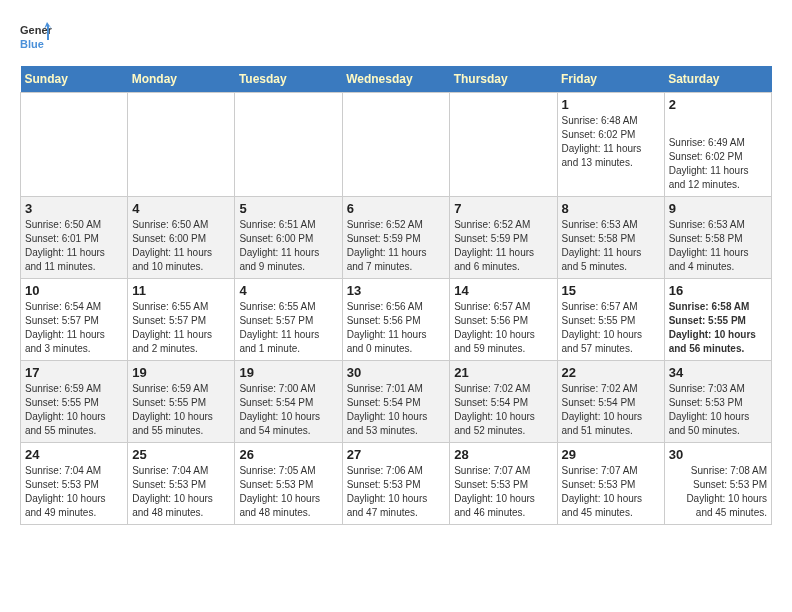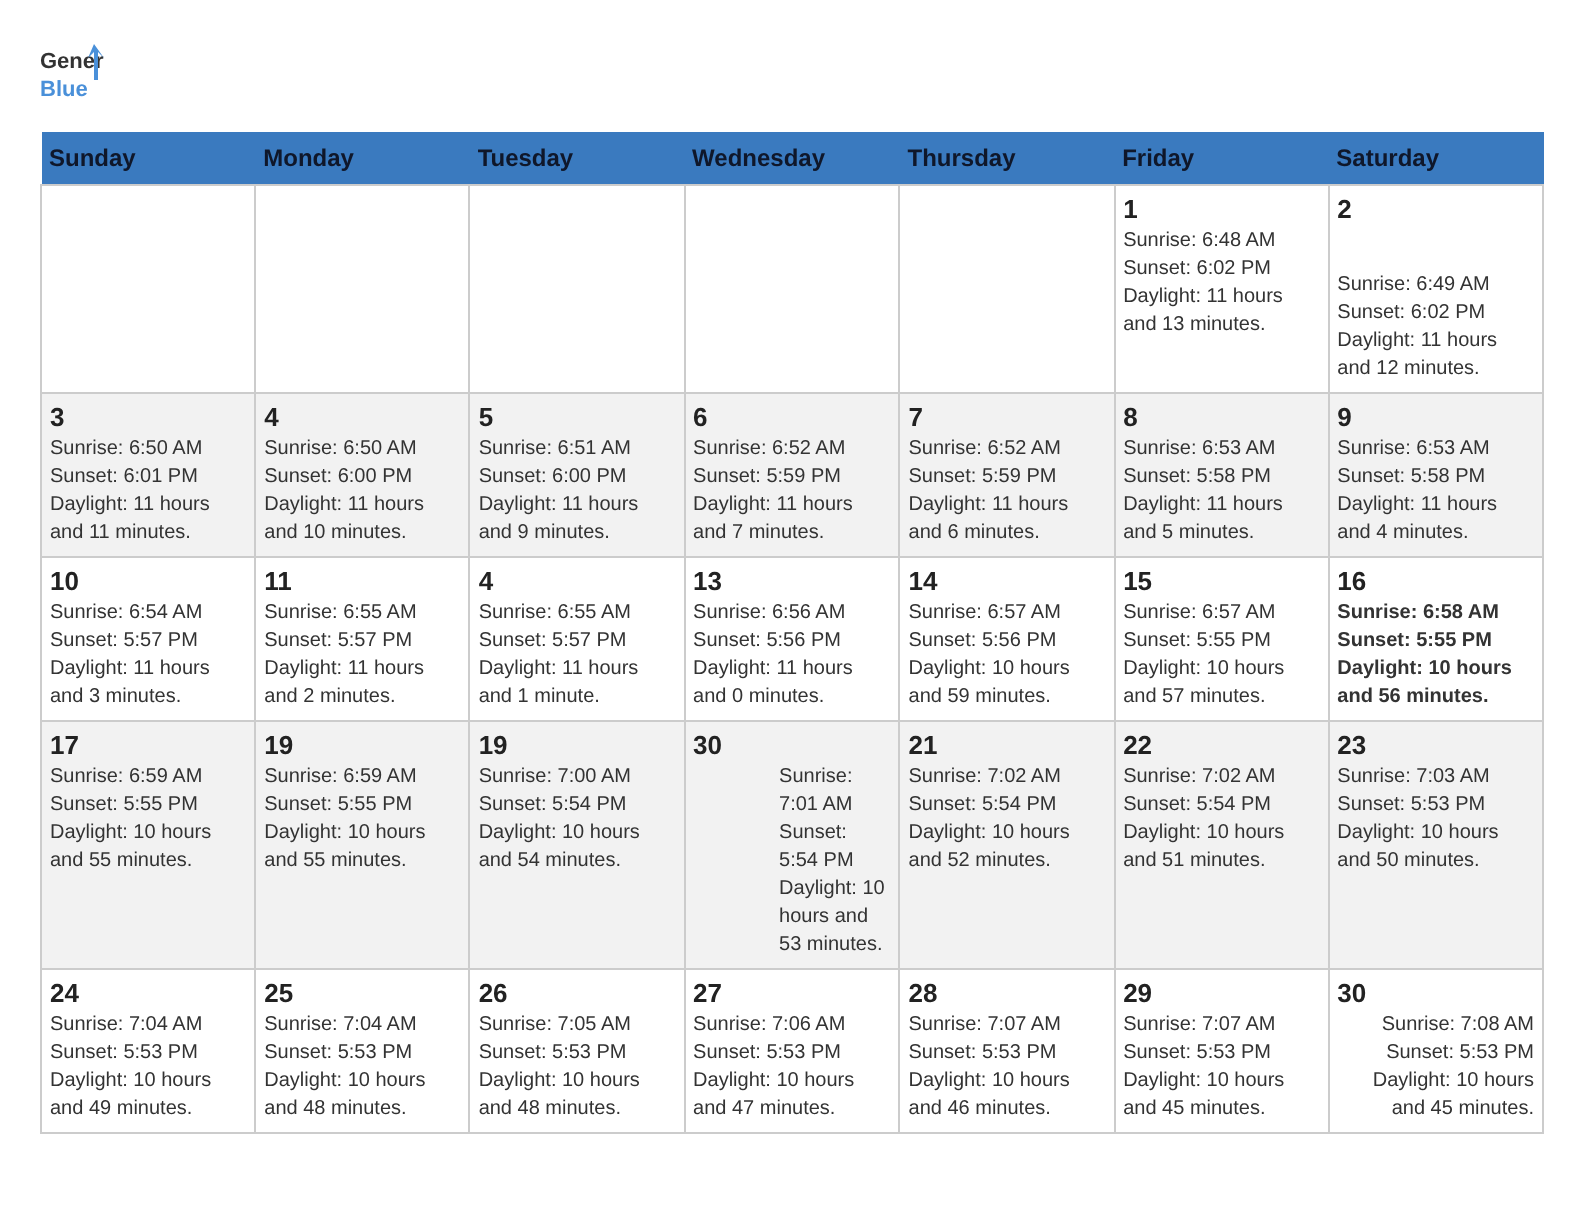--- a/index.html
+++ b/index.html
@@ -33,21 +33,21 @@
       font-size: 16px;
       color: #555;
     }
     table {
       width: 100%;
       border-collapse: collapse;
       font-size: 11px;
     }
     thead tr th {
       background: #3a7abf;
-      color: #0f172a;
+      color: #fef9c3;
       padding: 6px 4px;
       text-align: left;
       font-size: 12px;
       font-weight: bold;
     }
     tbody tr td {
       border: 1px solid #ccc;
       vertical-align: top;
       padding: 4px;
       height: 80px;
@@ -225,38 +225,38 @@
 Daylight: 10 hours and 55 minutes.</div>
         </td>
         <td>
           <div class="day-num">19</div>
           <div class="day-info" style="white-space: pre-line;">Sunrise: 7:00 AM
 Sunset: 5:54 PM
 Daylight: 10 hours and 54 minutes.</div>
         </td>
         <td>
           <div class="day-num">30</div>
-          <div class="day-info" style="white-space: pre-line; margin-left: 43px;">Sunrise: 7:01 AM
+          <div class="day-info" style="white-space: pre-line;">Sunrise: 7:01 AM
 Sunset: 5:54 PM
 Daylight: 10 hours and 53 minutes.</div>
         </td>
         <td>
           <div class="day-num">21</div>
           <div class="day-info" style="white-space: pre-line;">Sunrise: 7:02 AM
 Sunset: 5:54 PM
 Daylight: 10 hours and 52 minutes.</div>
         </td>
         <td>
           <div class="day-num">22</div>
           <div class="day-info" style="white-space: pre-line;">Sunrise: 7:02 AM
 Sunset: 5:54 PM
 Daylight: 10 hours and 51 minutes.</div>
         </td>
         <td>
-          <div class="day-num">23</div>
+          <div class="day-num">34</div>
           <div class="day-info" style="white-space: pre-line;">Sunrise: 7:03 AM
 Sunset: 5:53 PM
 Daylight: 10 hours and 50 minutes.</div>
         </td>
       </tr>
       <tr>
         <td>
           <div class="day-num">24</div>
           <div class="day-info" style="white-space: pre-line;">Sunrise: 7:04 AM
 Sunset: 5:53 PM

